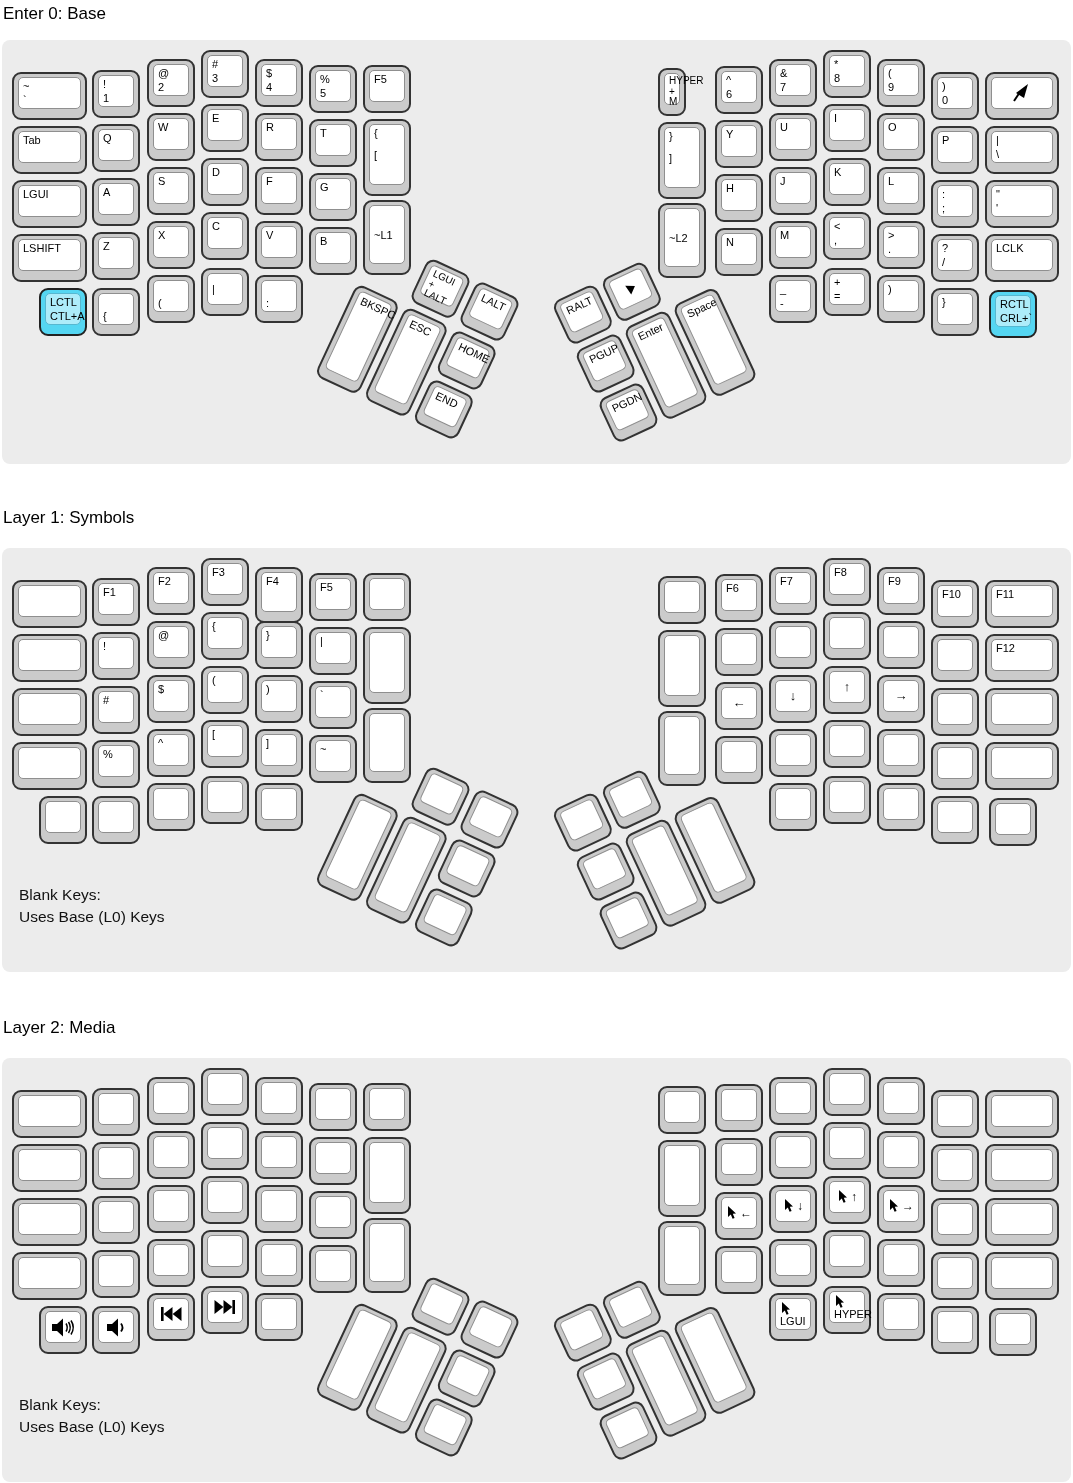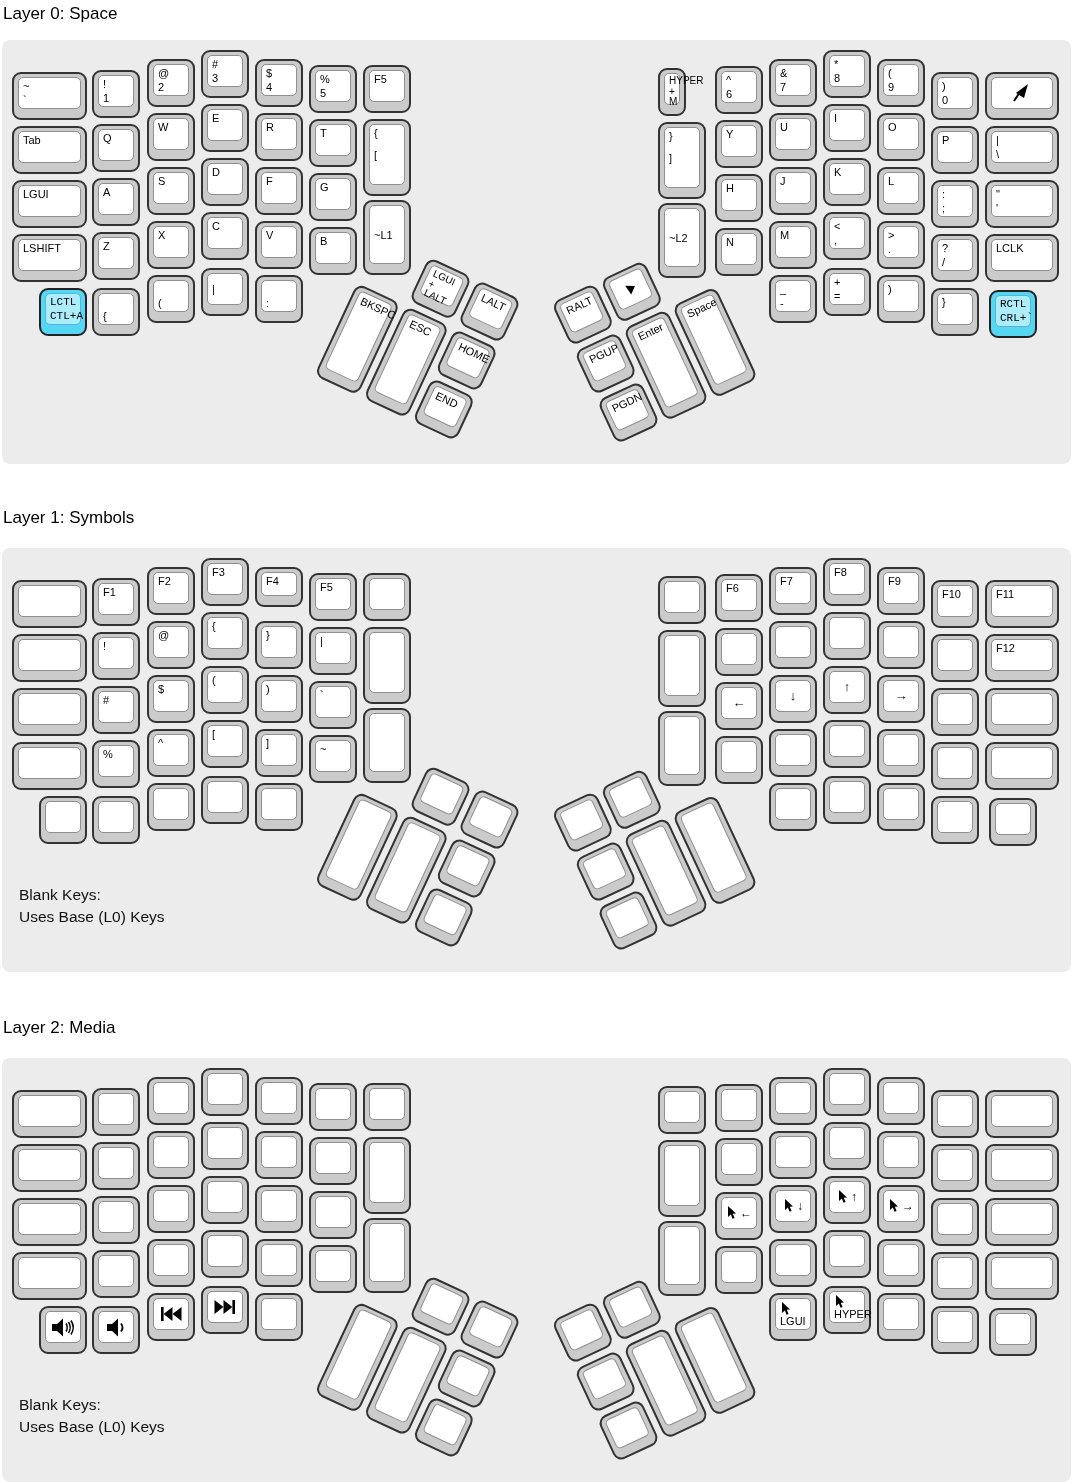--- a/index.html
+++ b/index.html
@@ -19,21 +19,21 @@
   .note {
     position:absolute; left:17px; top:336px;
     font-size:15.5px; line-height:22px; white-space:pre-line; color:#111;
   }
   .key {
     position:absolute; box-sizing:border-box;
     background:#cbcbcb; border:2px solid #333;
     border-radius:9px;
   }
   .key.blue { background:#55d6f2; border-color:#222; }
-  .key.blue .cap { background:#adecfa; border-color:#57b7d0;font-family:Liberation Mono, monospace; }
+  .key.blue .cap { background:#adecfa; border-color:#57b7d0; }
   .cap {
     position:absolute; left:4px; right:4px; top:3px; bottom:9px;
     background:#fff; border:1px solid #8f8f8f; border-radius:5px;
     font-size:11px; line-height:12px; color:#000;
   }
   .leg-t { position:absolute; top:2px; left:4px; white-space:nowrap; }
   .leg-m { position:absolute; top:50%; transform:translateY(-50%); left:4px; white-space:nowrap; }
   .leg-b { position:absolute; bottom:2px; left:4px; white-space:nowrap; }
   .leg-c { position:absolute; left:0; right:0; top:0; bottom:0;
            display:flex; align-items:center; justify-content:center; gap:2px; }
@@ -45,21 +45,21 @@
   .cluster-l { left:378px; top:194px; transform:rotate(25deg); }
   .cluster-r { left:549px; top:263px; transform:rotate(-25deg); }
   svg { display:block; }
 </style>
 </head>
 <body>
 
 <div class="root">
 
   <section>
-    <h2 class="layer-title" style="top:4px">Layer 0: Space</h2>
+    <h2 class="layer-title" style="top:4px">Enter 0: Base</h2>
     <div class="panel" style="top:40px">
       <div class="cluster cluster-l">
           <div class="key" style="left: 54px; top: 0px; width: 48px; height: 48px;">
             <div class="cap">
               <div class="lines">
                 <div>LGUI</div>
                 <div>+</div>
                 <div>LALT</div>
               </div>
             </div>
@@ -604,21 +604,21 @@
           </div>
         </div>
         <div class="key" style="left: 199px; top: 172px; width: 48px; height: 48px;">
           <div class="cap">
             <span class="leg-t">[</span>
           </div>
         </div>
         <div class="key" style="left: 199px; top: 228px; width: 48px; height: 48px;">
           <div class="cap"></div>
         </div>
-        <div class="key" style="left: 253px; top: 19px; width: 48px; height: 40px;">
+        <div class="key" style="left: 253px; top: 19px; width: 48px; height: 56px;">
           <div class="cap">
             <span class="leg-t">F4</span>
           </div>
         </div>
         <div class="key" style="left: 253px; top: 73px; width: 48px; height: 48px;">
           <div class="cap">
             <span class="leg-t">}</span>
           </div>
         </div>
         <div class="key" style="left: 253px; top: 127px; width: 48px; height: 48px;">

